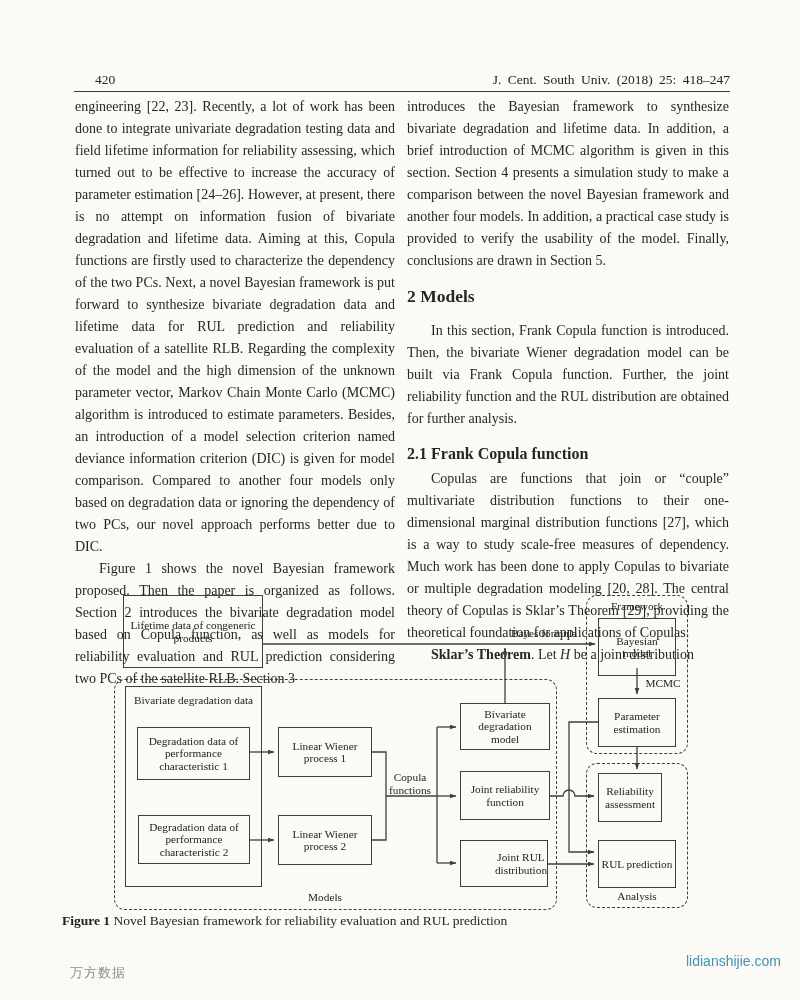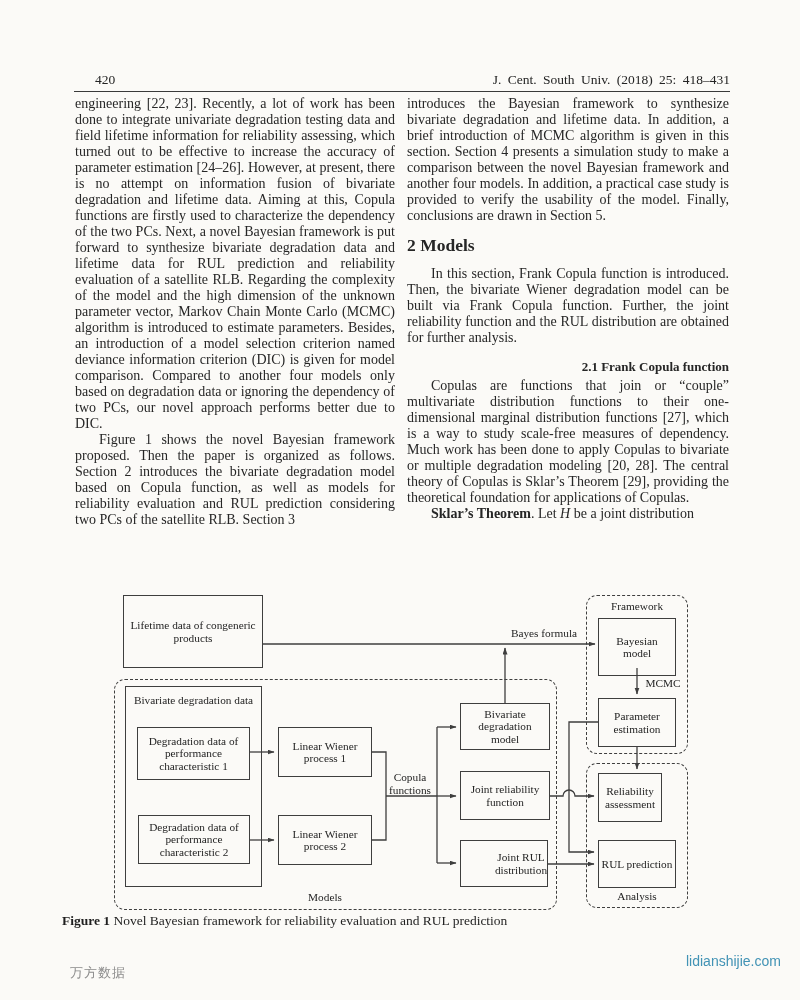--- a/index.html
+++ b/index.html
@@ -4,25 +4,25 @@
 <style>
   html,body{margin:0;padding:0;}
   .page{position:relative;width:800px;height:1000px;background:#fbfaf7;overflow:hidden;
         font-family:"Liberation Serif", serif;color:#242424;}
   
   .hdr{position:absolute;left:74px;top:72px;width:656px;height:16px;
        font-size:13.5px;border-bottom:1.6px solid #3a3a3a;padding-bottom:3px;}
   .hdr .pg{position:absolute;left:0;top:0;margin-left:21px;}
   .hdr .jr{position:absolute;right:0;top:0;word-spacing:3px;}
   
-  .col{position:absolute;text-align:justify;font-size:14px;line-height:16px;color:#262626;}
+  .col{position:absolute;text-align:justify;font-size:14px;line-height:22px;color:#262626;}
   .col p{margin:0;}
   .col p.ind{text-indent:24px;}
   .h-sec{font-weight:bold;font-size:17.5px;margin:13px 0 13px;text-align:left;}
-  .h-sub{font-weight:bold;font-size:13px;margin:13px 0 3px;text-align:right;}
+  .h-sub{font-weight:bold;font-size:16px;margin:13px 0 3px;text-align:left;}
   
   .fig{position:absolute;left:75px;top:590px;width:690px;height:330px;
        font-size:11.3px;line-height:12.5px;}
   .bx{position:absolute;border:1.4px solid #3e3e3e;display:flex;align-items:center;
       justify-content:center;text-align:center;box-sizing:border-box;padding:1px 2px;}
   .dbx{position:absolute;border:1.4px dashed #3e3e3e;border-radius:11px;box-sizing:border-box;}
   .gbx{position:absolute;border:1.4px solid #3e3e3e;box-sizing:border-box;text-align:center;}
   .flab{position:absolute;text-align:center;}
   .fig svg{position:absolute;left:0;top:0;pointer-events:none;}
   
@@ -32,21 +32,21 @@
   .site{position:absolute;left:686px;top:953px;font-size:14px;
         font-family:"Liberation Sans", sans-serif;}
 </style>
 </head>
 <body>
 
 <div class="page">
 
   <div class="hdr">
     <span class="pg">420</span>
-    <span class="jr">J. Cent. South Univ. (2018) 25: 418–431</span>
+    <span class="jr">J. Cent. South Univ. (2018) 25: 418–247</span>
   </div>
 
   <div class="col" style="left:75px;top:96px;width:320px;">
     <p>engineering [22, 23]. Recently, a lot of work has been done to integrate univariate degradation testing data and field lifetime information for reliability assessing, which turned out to be effective to increase the accuracy of parameter estimation [24–26]. However, at present, there is no attempt on information fusion of bivariate degradation and lifetime data. Aiming at this, Copula functions are firstly used to characterize the dependency of the two PCs. Next, a novel Bayesian framework is put forward to synthesize bivariate degradation data and lifetime data for RUL prediction and reliability evaluation of a satellite RLB. Regarding the complexity of the model and the high dimension of the unknown parameter vector, Markov Chain Monte Carlo (MCMC) algorithm is introduced to estimate parameters. Besides, an introduction of a model selection criterion named deviance information criterion (DIC) is given for model comparison. Compared to another four models only based on degradation data or ignoring the dependency of two PCs, our novel approach performs better due to DIC.</p>
     <p class="ind">Figure 1 shows the novel Bayesian framework proposed. Then the paper is organized as follows. Section 2 introduces the bivariate degradation model based on Copula function, as well as models for reliability evaluation and RUL prediction considering two PCs of the satellite RLB. Section 3</p>
   </div>
 
   <div class="col" style="left:407px;top:96px;width:322px;">
     <p>introduces the Bayesian framework to synthesize bivariate degradation and lifetime data. In addition, a brief introduction of MCMC algorithm is given in this section. Section 4 presents a simulation study to make a comparison between the novel Bayesian framework and another four models. In addition, a practical case study is provided to verify the usability of the model. Finally, conclusions are drawn in Section 5.</p>
     <div class="h-sec">2 Models</div>

